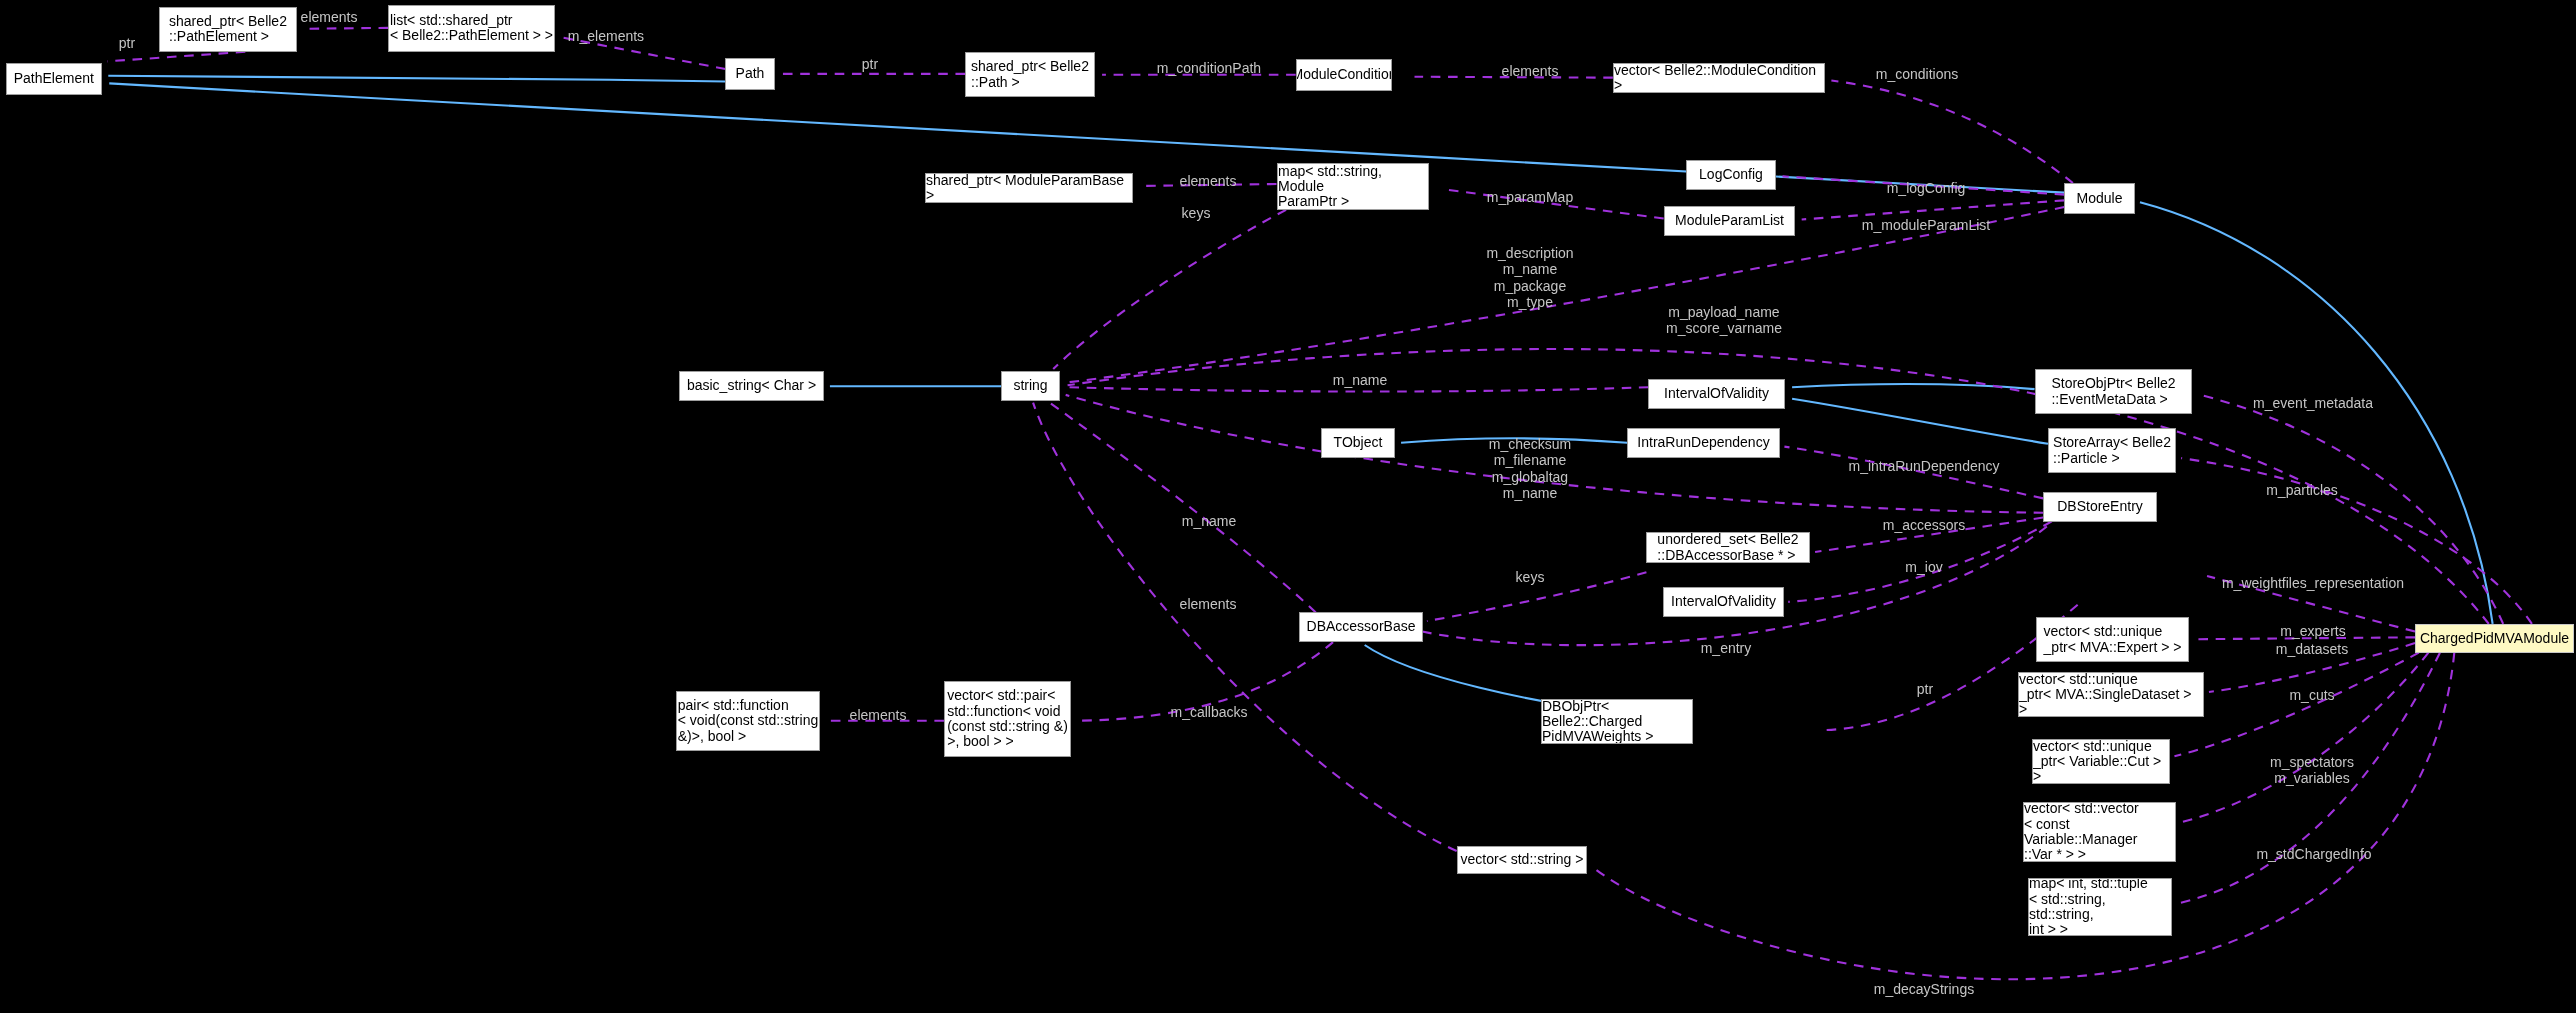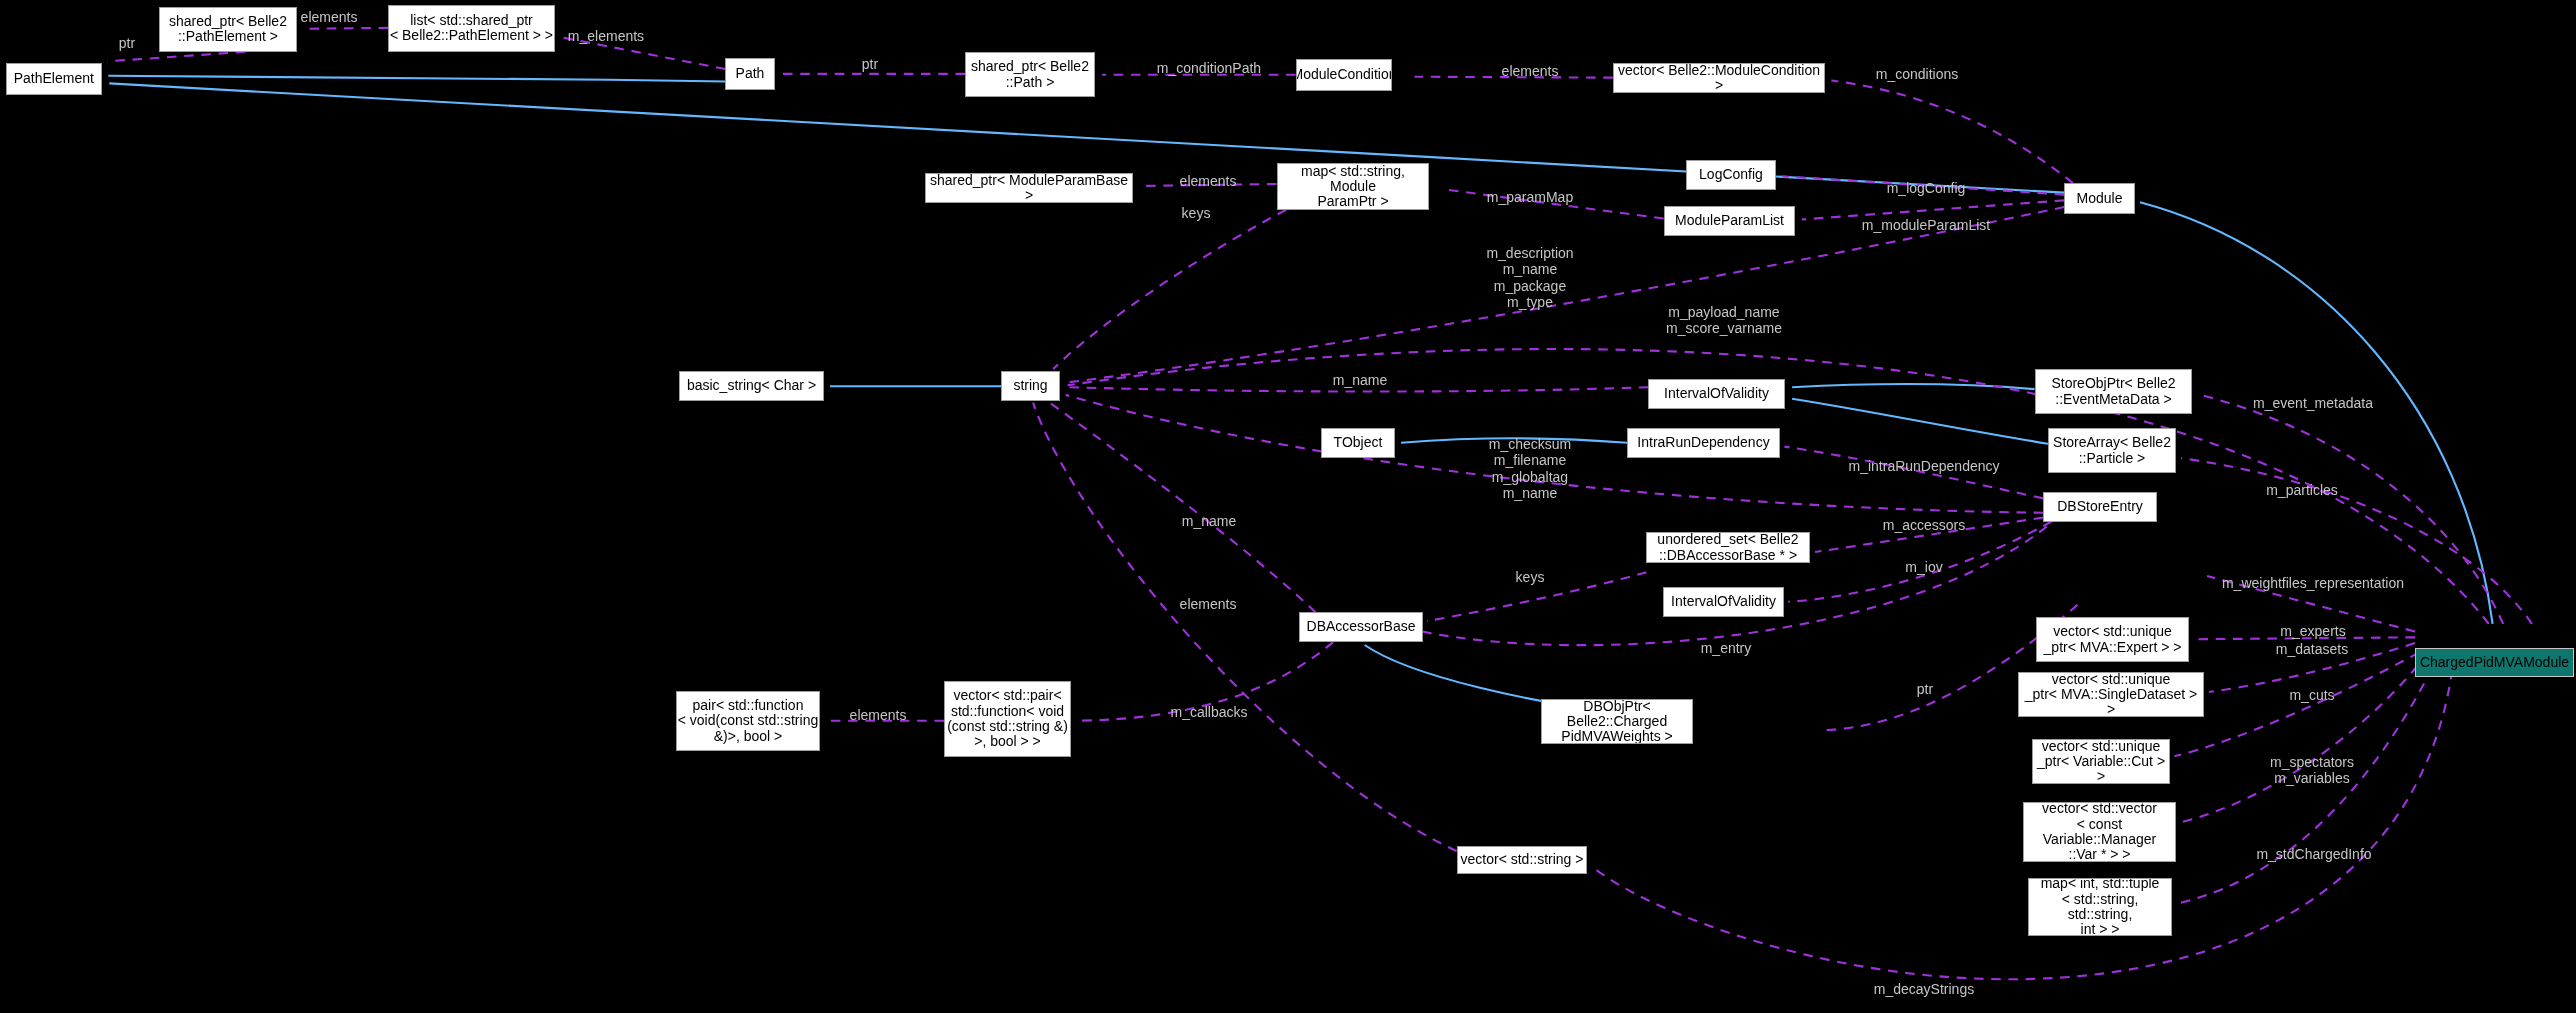--- a/index.html
+++ b/index.html
@@ -7,24 +7,24 @@
   body { font-family:"Liberation Sans", sans-serif; }
   .canvas { position:relative; width:2576px; height:1014px; background:#000; overflow:hidden; }
   .edges { position:absolute; left:0; top:0; z-index:1; }
   .edges path { fill:none; }
   .edges .u { stroke:#A032DC; stroke-width:2.2; stroke-dasharray:10 8; }
   .edges .i { stroke:#63B8FF; stroke-width:2.2; }
   .node {
     position:absolute; z-index:2;
     background:#fff; border:1.9px solid #9e9e9e; color:#000;
     display:flex; align-items:center; justify-content:center;
-    text-align:center; font-size:14px; line-height:15.3px;
+    font-size:14px; line-height:15.3px;
     white-space:pre-line; overflow:hidden;
   }
-  .node.focus { background:#0f766e; border-color:#c6c6c6;margin-top:24px; }
+  .node.focus { background:#fef9c3; border-color:#c6c6c6; }
   .elabel {
     position:absolute; z-index:3; color:#c5c5c5;
     font-size:14px; line-height:16.3px; text-align:center;
     transform:translate(-50%,-50%); white-space:pre-line;
   }
 </style>
 </head>
 <body>
 
 <div class="canvas">

